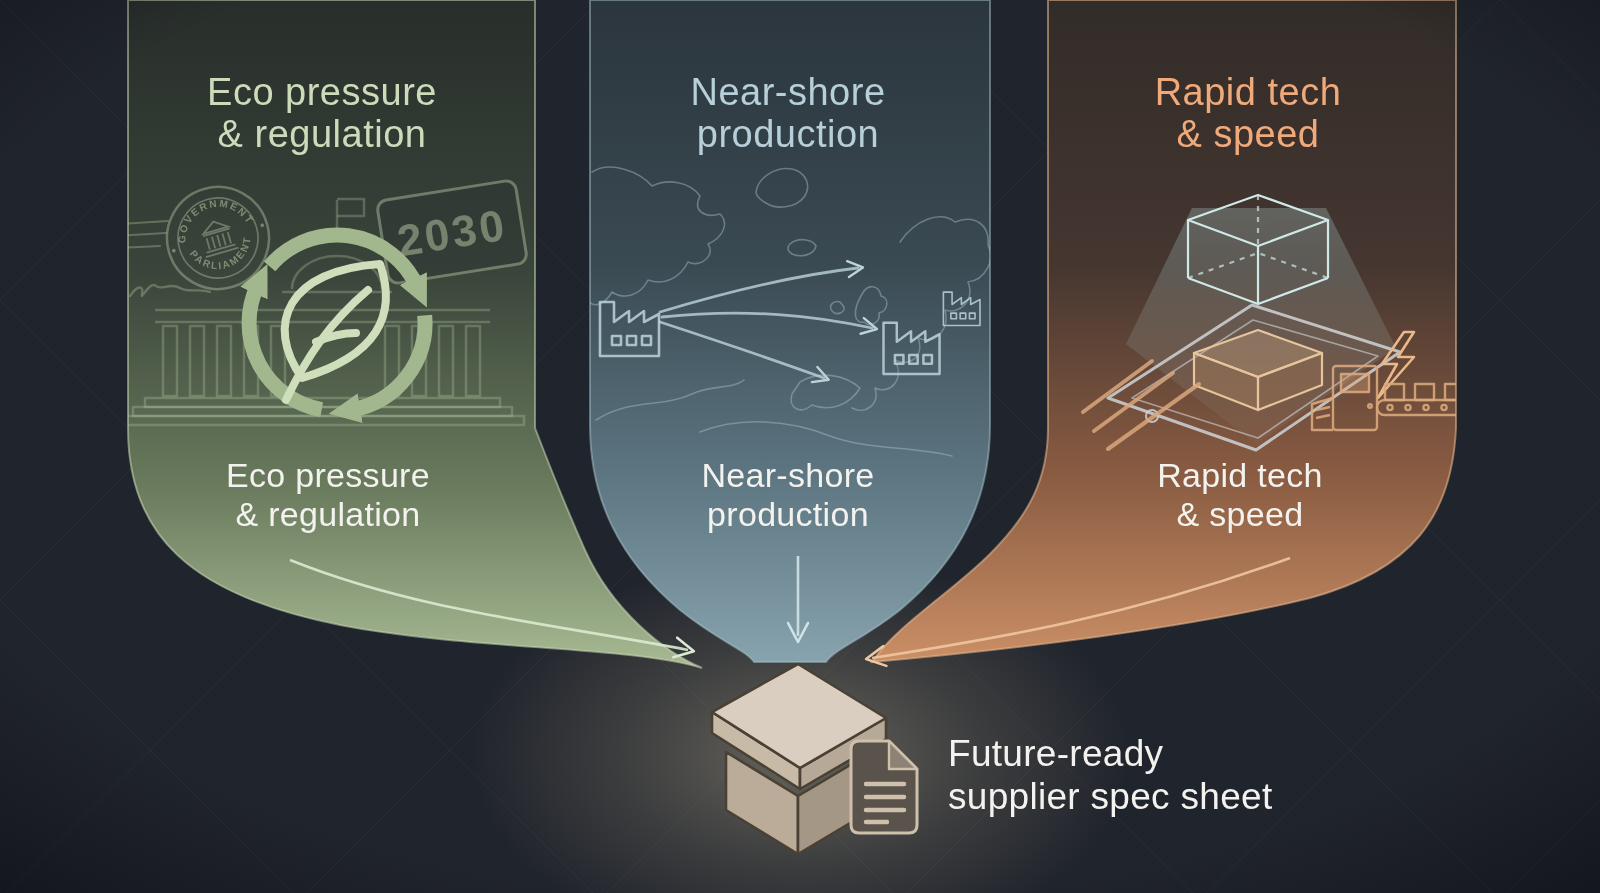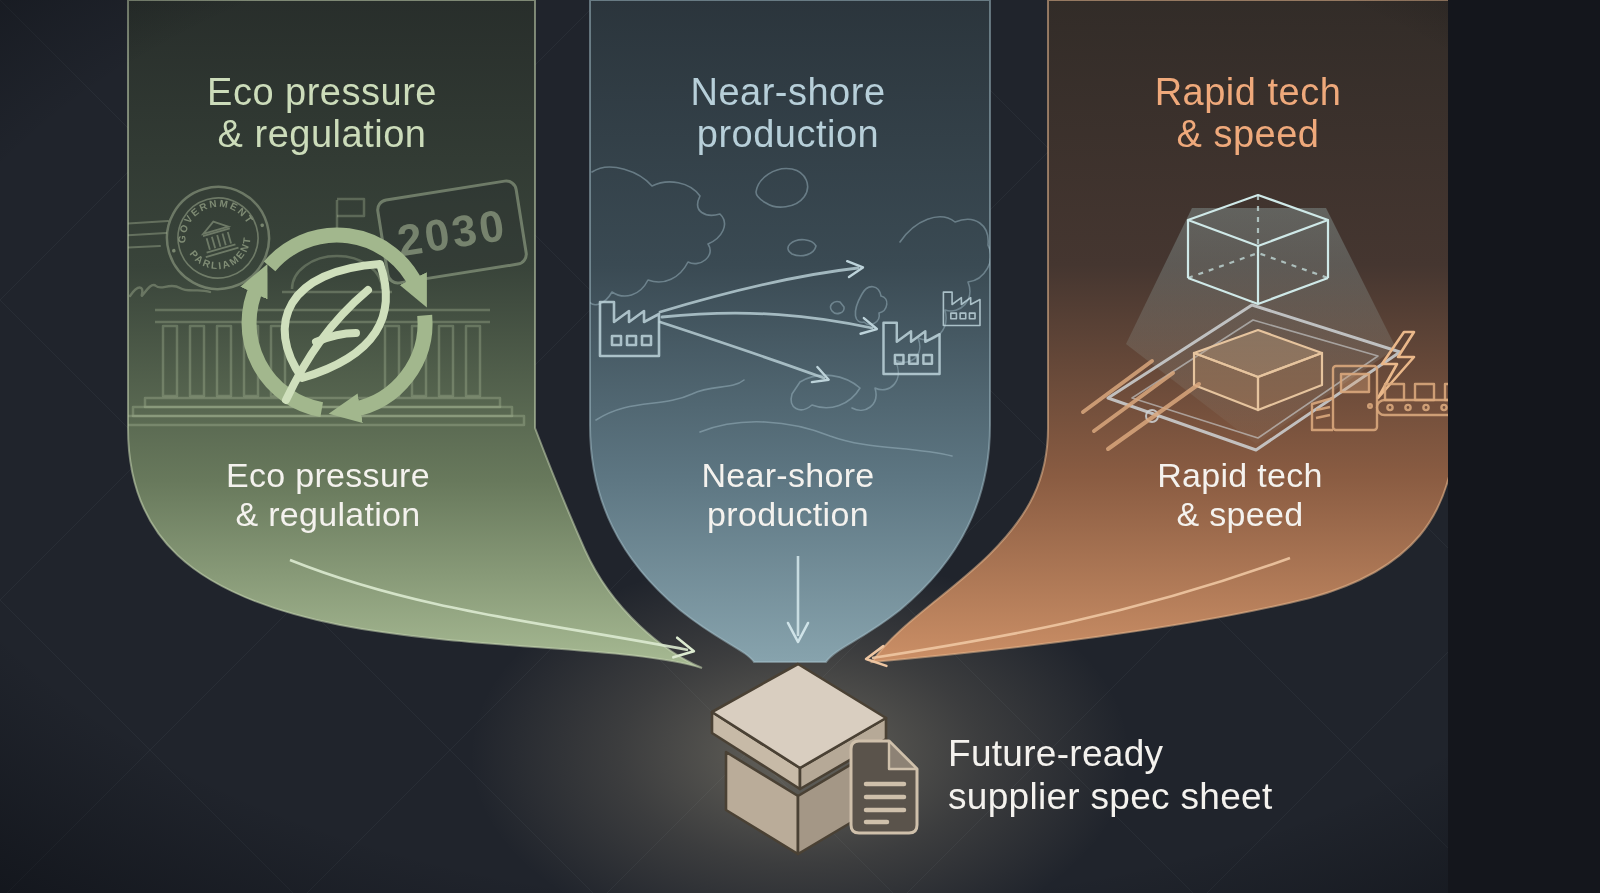--- a/index.html
+++ b/index.html
@@ -1,16 +1,16 @@
 <!DOCTYPE html>
 <html><head>
 <meta charset="utf-8">
 <style>
   html,body{margin:0;padding:0;background:#14161c;}
-  .stage{position:relative;width:1448px;height:893px;overflow:hidden;background:#20242c;}
+  .stage{position:relative;width:1600px;height:893px;overflow:hidden;background:#20242c;}
   svg{display:block;}
   text, textPath{font-family:"Liberation Sans", sans-serif;}
   .col-title{font-size:38px;letter-spacing:.5px;}
   .col-label{font-size:34px;letter-spacing:.3px;}
   .outcome-text{font-size:37px;letter-spacing:.3px;font-weight:500;}
   .seal-text{font-size:10px;letter-spacing:2px;font-weight:bold;}
   .sign-text{font-size:44px;font-weight:bold;letter-spacing:3px;}
 </style>
 </head>
 <body>

